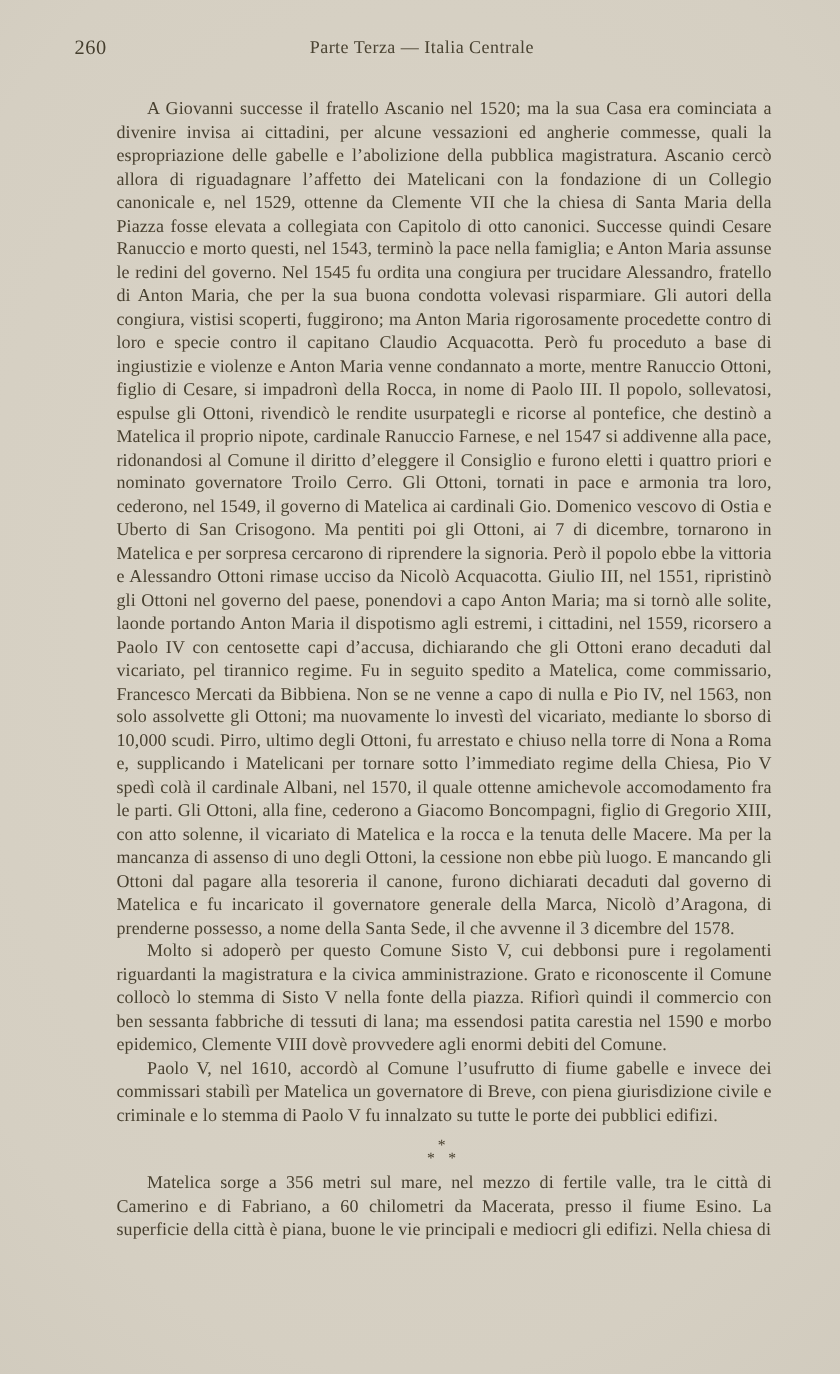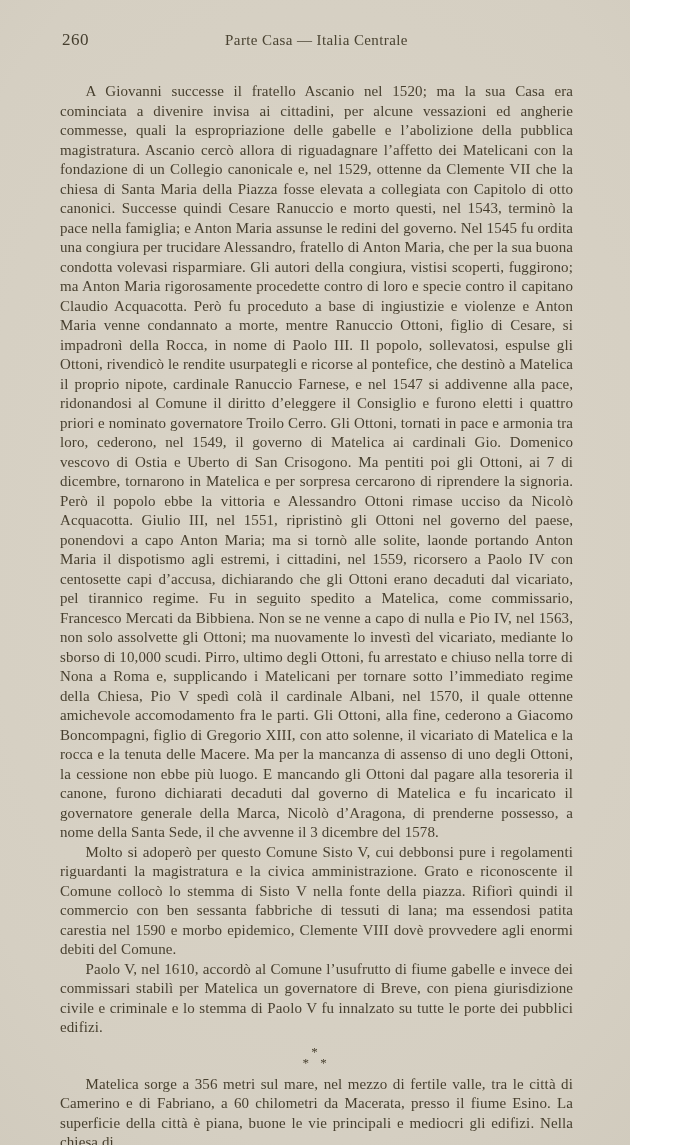--- a/index.html
+++ b/index.html
@@ -7,21 +7,21 @@
     padding: 0;
   }
   body {
     width: 700px;
     height: 1145px;
     overflow: hidden;
     font-family: "Liberation Serif", "DejaVu Serif", serif;
   }
   .page {
     position: relative;
-    width: 630px;
+    width: 700px;
     height: 1145px;
     box-sizing: border-box;
     background: radial-gradient(ellipse 120% 100% at 50% 45%, #dad4c7 0%, #d5cfc2 55%, #c9c3b5 100%);
     color: #46402f;
     padding: 30px 57px 0 60px;
   }
   .running-head {
     position: relative;
     height: 22px;
     margin-bottom: 30px;
@@ -42,20 +42,21 @@
     color: #4a4332;
     padding-top: 2px;
   }
   .text-block {
     font-size: 15px;
     line-height: 19.5px;
     text-align: justify;
     letter-spacing: 0.1px;
     color: #473f2e;
     text-rendering: optimizeLegibility;
+    margin-left: 37px;
   }
   .para {
     margin: 0;
     text-indent: 1.7em;
   }
   .asterism {
     text-align: center;
     line-height: 11px;
     font-size: 13px;
     margin: 8px 0 7px 0;
@@ -66,21 +67,21 @@
     letter-spacing: 4px;
   }
 </style>
 </head>
 <body>
 
 <div class="page">
 
   <header class="running-head">
     <span class="page-num">260</span>
-    <span class="head-title">Parte Casa — Italia Centrale</span>
+    <span class="head-title">Parte Terza — Italia Centrale</span>
   </header>
 
   <main class="text-block">
 
     <p class="para">A Giovanni successe il fratello Ascanio nel 1520; ma la sua Casa era cominciata a divenire invisa ai cittadini, per alcune vessazioni ed angherie commesse, quali la espropriazione delle gabelle e l’abolizione della pubblica magistratura. Ascanio cercò allora di riguadagnare l’affetto dei Matelicani con la fondazione di un Collegio canonicale e, nel 1529, ottenne da Clemente VII che la chiesa di Santa Maria della Piazza fosse elevata a collegiata con Capitolo di otto canonici. Successe quindi Cesare Ranuccio e morto questi, nel 1543, terminò la pace nella famiglia; e Anton Maria assunse le redini del governo. Nel 1545 fu ordita una congiura per trucidare Alessandro, fratello di Anton Maria, che per la sua buona condotta volevasi risparmiare. Gli autori della congiura, vistisi scoperti, fuggirono; ma Anton Maria rigorosamente procedette contro di loro e specie contro il capitano Claudio Acquacotta. Però fu proceduto a base di ingiustizie e violenze e Anton Maria venne condannato a morte, mentre Ranuccio Ottoni, figlio di Cesare, si impadronì della Rocca, in nome di Paolo III. Il popolo, sollevatosi, espulse gli Ottoni, rivendicò le rendite usurpategli e ricorse al pontefice, che destinò a Matelica il proprio nipote, cardinale Ranuccio Farnese, e nel 1547 si addivenne alla pace, ridonandosi al Comune il diritto d’eleggere il Consiglio e furono eletti i quattro priori e nominato governatore Troilo Cerro. Gli Ottoni, tornati in pace e armonia tra loro, cederono, nel 1549, il governo di Matelica ai cardinali Gio. Domenico vescovo di Ostia e Uberto di San Crisogono. Ma pentiti poi gli Ottoni, ai 7 di dicembre, tornarono in Matelica e per sorpresa cercarono di riprendere la signoria. Però il popolo ebbe la vittoria e Alessandro Ottoni rimase ucciso da Nicolò Acquacotta. Giulio III, nel 1551, ripristinò gli Ottoni nel governo del paese, ponendovi a capo Anton Maria; ma si tornò alle solite, laonde portando Anton Maria il dispotismo agli estremi, i cittadini, nel 1559, ricorsero a Paolo IV con centosette capi d’accusa, dichiarando che gli Ottoni erano decaduti dal vicariato, pel tirannico regime. Fu in seguito spedito a Matelica, come commissario, Francesco Mercati da Bibbiena. Non se ne venne a capo di nulla e Pio IV, nel 1563, non solo assolvette gli Ottoni; ma nuovamente lo investì del vicariato, mediante lo sborso di 10,000 scudi. Pirro, ultimo degli Ottoni, fu arrestato e chiuso nella torre di Nona a Roma e, supplicando i Matelicani per tornare sotto l’immediato regime della Chiesa, Pio V spedì colà il cardinale Albani, nel 1570, il quale ottenne amichevole accomodamento fra le parti. Gli Ottoni, alla fine, cederono a Giacomo Boncompagni, figlio di Gregorio XIII, con atto solenne, il vicariato di Matelica e la rocca e la tenuta delle Macere. Ma per la mancanza di assenso di uno degli Ottoni, la cessione non ebbe più luogo. E mancando gli Ottoni dal pagare alla tesoreria il canone, furono dichiarati decaduti dal governo di Matelica e fu incaricato il governatore generale della Marca, Nicolò d’Aragona, di prenderne possesso, a nome della Santa Sede, il che avvenne il 3 dicembre del 1578.</p>
 
     <p class="para">Molto si adoperò per questo Comune Sisto V, cui debbonsi pure i regolamenti riguardanti la magistratura e la civica amministrazione. Grato e riconoscente il Comune collocò lo stemma di Sisto V nella fonte della piazza. Rifiorì quindi il commercio con ben sessanta fabbriche di tessuti di lana; ma essendosi patita carestia nel 1590 e morbo epidemico, Clemente VIII dovè provvedere agli enormi debiti del Comune.</p>
 
     <p class="para">Paolo V, nel 1610, accordò al Comune l’usufrutto di fiume gabelle e invece dei commissari stabilì per Matelica un governatore di Breve, con piena giurisdizione civile e criminale e lo stemma di Paolo V fu innalzato su tutte le porte dei pubblici edifizi.</p>
 

